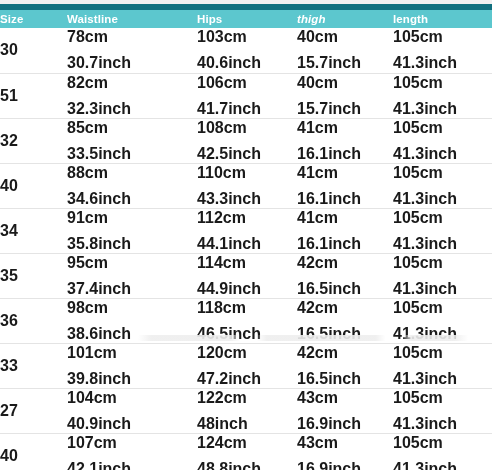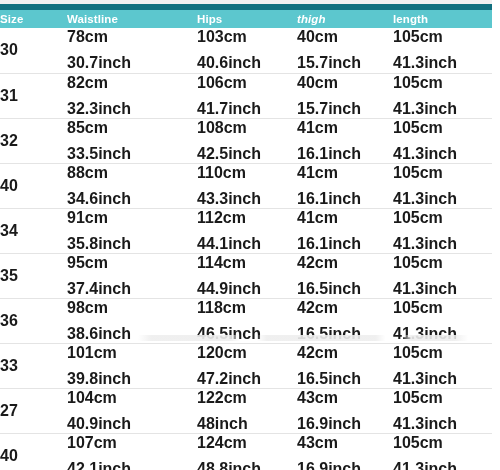--- a/index.html
+++ b/index.html
@@ -145,21 +145,21 @@
           <td class="value-cell">
             <span class="line-cm">40cm</span>
             <span class="line-in">15.7inch</span>
           </td>
           <td class="value-cell">
             <span class="line-cm">105cm</span>
             <span class="line-in">41.3inch</span>
           </td>
         </tr>
         <tr>
-          <td class="size-cell">31</td>
+          <td class="size-cell">51</td>
           <td class="value-cell">
             <span class="line-cm">82cm</span>
             <span class="line-in">32.3inch</span>
           </td>
           <td class="value-cell">
             <span class="line-cm">106cm</span>
             <span class="line-in">41.7inch</span>
           </td>
           <td class="value-cell">
             <span class="line-cm">40cm</span>

